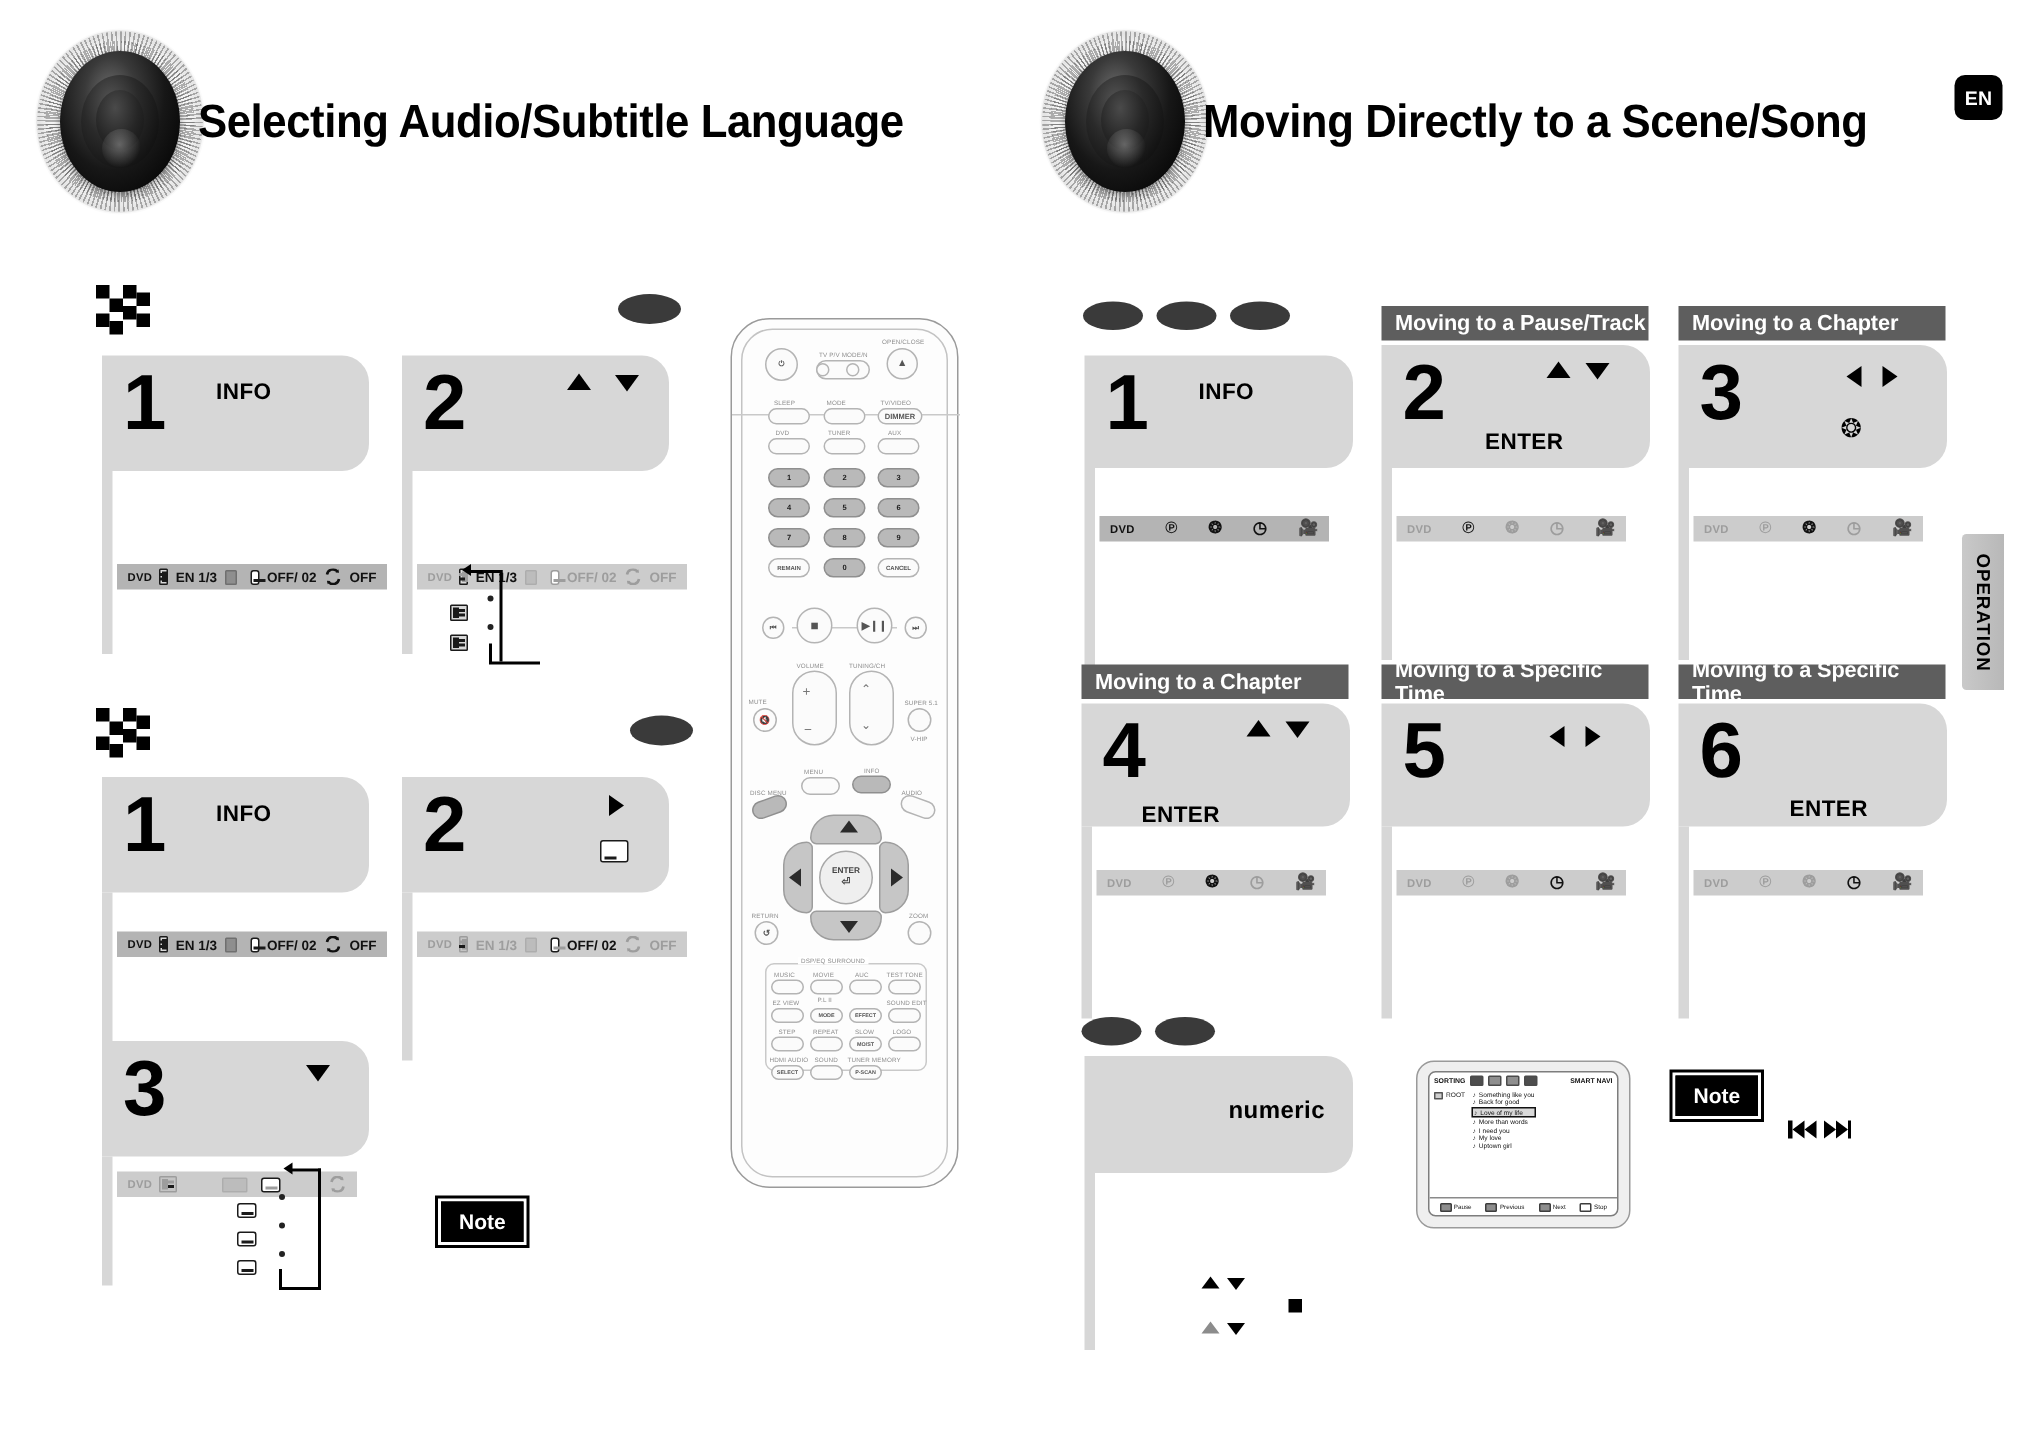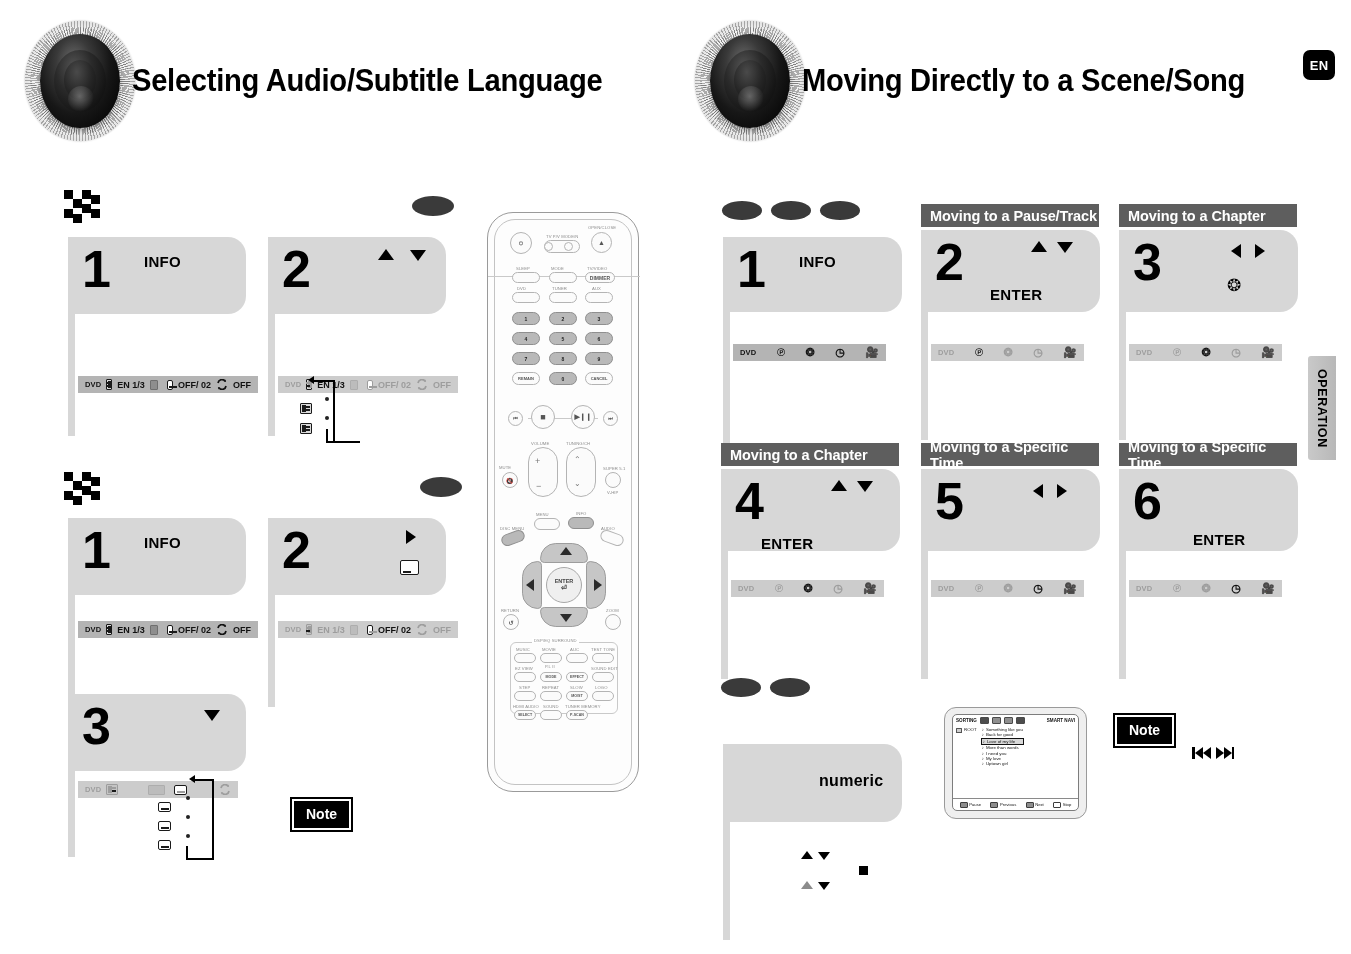--- a/index.html
+++ b/index.html
@@ -779,21 +779,21 @@
     <span class="g muted">℗</span>
     <span class="g muted">❂</span>
     <span class="g" style="color:#111">◷</span>
     <span class="g muted">🎥</span>
   </div>
 
   <div class="ovals" style="left:721px; top:678px;">
     <div class="oval small"></div>
     <div class="oval small"></div>
   </div>
-  <div class="step" style="left:723px; top:744px;text-align:center;">
+  <div class="step" style="left:723px; top:704px;text-align:center;">
     <div class="bar" style="width:179px; height:78px;">
       <div class="lbl" style="left:96px; top:28px; font-size:16px;">numeric</div>
     </div>
     <div class="stem" style="height:118px; top:78px;"></div>
   </div>
 
   <div class="arr sm up" style="position:absolute; left:801px; top:851px;"></div>
   <div class="arr sm down" style="position:absolute; left:818px; top:852px;"></div>
   <div class="sq" style="left:859px; top:866px;"></div>
   <div class="arr sm gray up" style="position:absolute; left:801px; top:881px;"></div>

